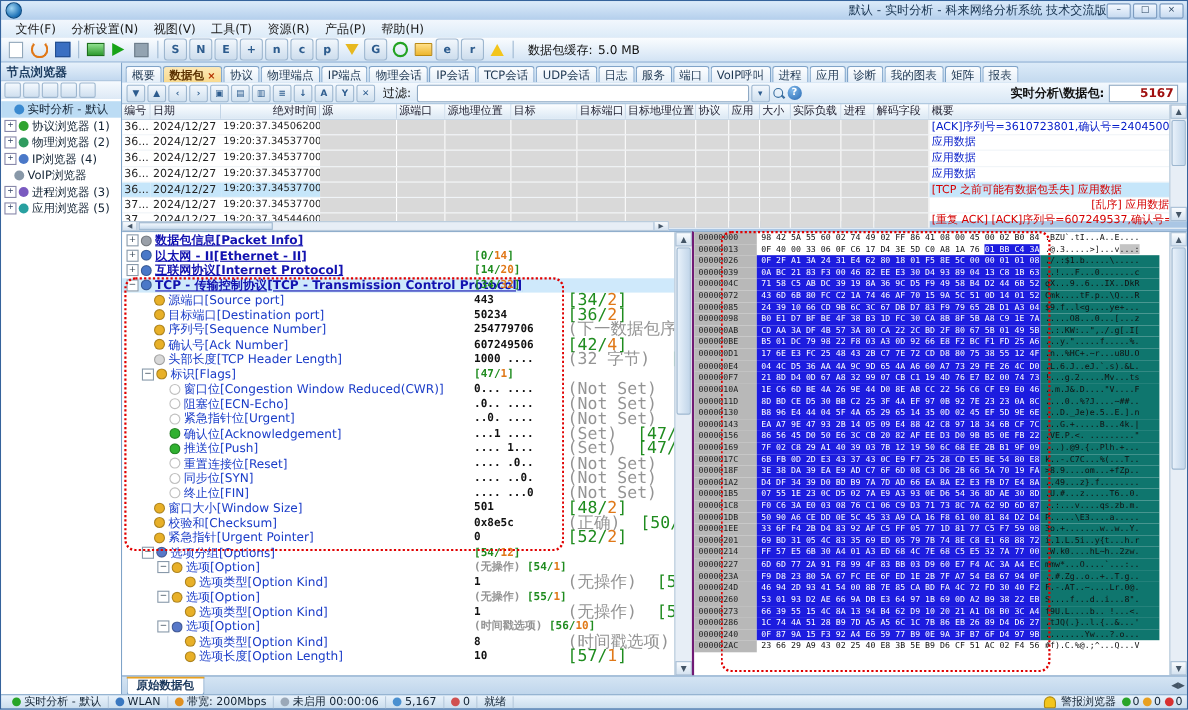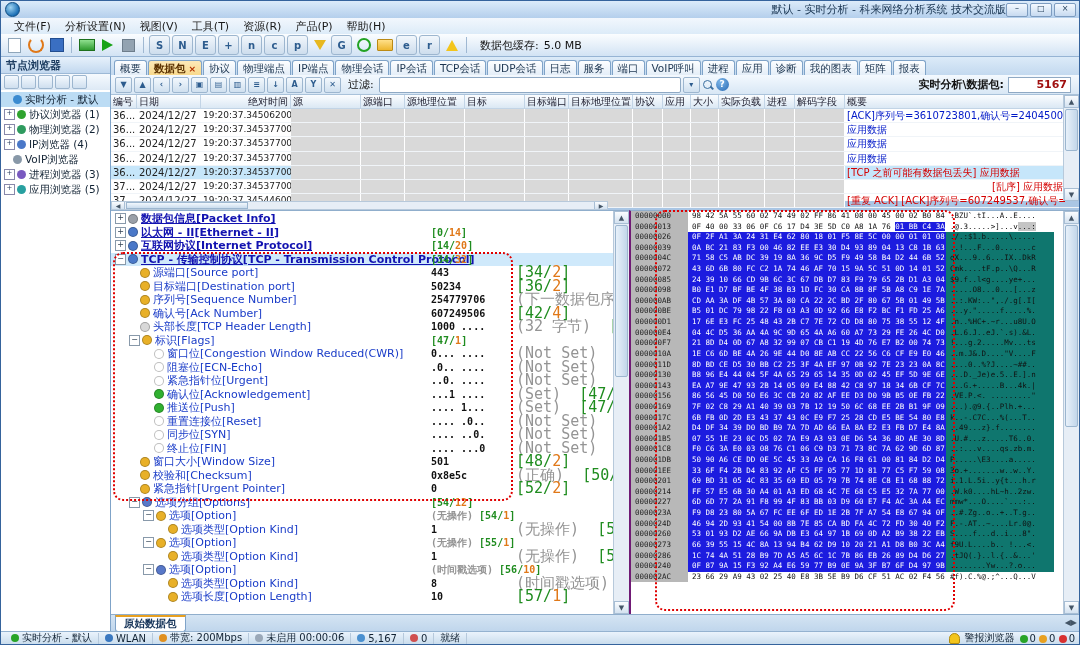--- a/index.html
+++ b/index.html
@@ -794,20 +794,25 @@
       </div>
       <div class="hex-row">
         <span class="hx-off">00000169</span>
         <span class="hx-bytes full">7F 02 C8 29 A1 40 39 03 7B 12 19 50 6C 68 EE 2B B1 9F 09</span>
         <span class="hx-ascii full">...).@9.{..Plh.+...</span>
       </div>
       <div class="hex-row">
         <span class="hx-off">0000017C</span>
         <span class="hx-bytes full">6B FB 0D 2D E3 43 37 43 0C E9 F7 25 28 CD E5 BE 54 80 E8</span>
         <span class="hx-ascii full">k..-.C7C...%(...T..</span>
+      </div>
+      <div class="hex-row">
+        <span class="hx-off">0000018F</span>
+        <span class="hx-bytes full">3E 38 DA 39 EA E9 AD C7 6F 6D 08 C3 D6 2B 66 5A 70 19 FA</span>
+        <span class="hx-ascii full">&gt;8.9....om...+fZp..</span>
       </div>
       <div class="hex-row">
         <span class="hx-off">000001A2</span>
         <span class="hx-bytes full">D4 DF 34 39 D0 BD B9 7A 7D AD 66 EA 8A E2 E3 FB D7 E4 8A</span>
         <span class="hx-ascii full">..49...z}.f........</span>
       </div>
       <div class="hex-row">
         <span class="hx-off">000001B5</span>
         <span class="hx-bytes full">07 55 1E 23 0C D5 02 7A E9 A3 93 0E D6 54 36 8D AE 30 8D</span>
         <span class="hx-ascii full">.U.#...z.....T6..0.</span>

